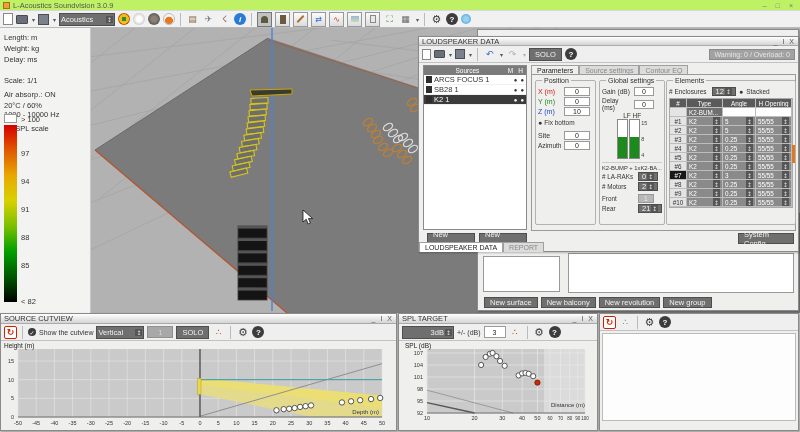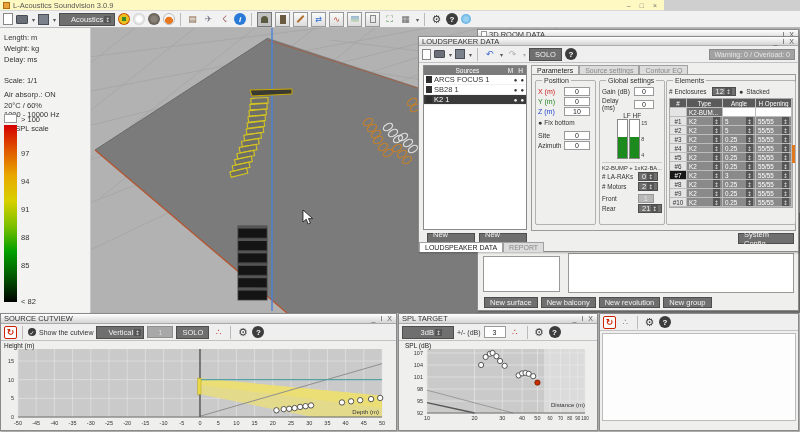--- a/index.html
+++ b/index.html
@@ -1,35 +1,35 @@
 <!DOCTYPE html>
 <html><head>
 <meta charset="utf-8">
 <style>
 *{margin:0;padding:0;box-sizing:border-box}
 body{font-family:"Liberation Sans",sans-serif;background:#777}
 #app{position:relative;width:800px;height:432px;background:#cfcfcf;overflow:hidden;font-size:8px;color:#333}
 .abs{position:absolute}
 
-#wtitle{left:0;top:0;width:664px;height:11px;background:#fef9c3;display:flex;align-items:center;padding:0 3px;font-size:7.5px;color:#555;border-bottom:1px solid #d8d8d8}
+#wtitle{left:0;top:0;width:800px;height:11px;background:#bef264;display:flex;align-items:center;padding:0 3px;font-size:7.5px;color:#555;border-bottom:1px solid #d8d8d8}
 #wicon{width:7px;height:7px;background:#e8a23c;border:1px solid #b06a10;margin-right:3px}
 #wctl{margin-left:auto;display:flex;gap:9px;color:#777;font-size:7px;padding-right:4px}
 
 #tbar{left:0;top:11px;width:800px;height:17px;background:#f1f1f1;border-bottom:1px solid #b9b9b9;display:flex;align-items:center;gap:3px;padding:0 3px}
 .ic{width:13px;height:13px;display:flex;align-items:center;justify-content:center;font-size:9px;color:#555;font-family:"DejaVu Sans",sans-serif}
 .icpage{width:10px;height:12px;background:#fff;border:1px solid #888}
 .icfold{width:12px;height:9px;background:#6b6f78;border:1px solid #474b52;border-radius:1px}
 .icsave{width:11px;height:11px;background:#7c828c;border:1px solid #4a4e56}
 .caret{font-size:6px;color:#555;margin-left:1px}
 .sep{width:1px;height:13px;background:#bbb;margin:0 2px}
 .round{width:12px;height:12px;border-radius:50%}
 .tog{width:15px;height:15px;border:1px solid #999;background:linear-gradient(#fbfbfb,#dcdcdc);display:flex;align-items:center;justify-content:center}
 .tog.on{background:#c2c2c2;border-color:#777}
 .darkcircle{width:12px;height:12px;border-radius:50%;background:#3c3c3c;color:#fff;display:flex;align-items:center;justify-content:center;font-size:8px;font-weight:bold}
-.darksel{background:#6f6f6f;color:#f1f1f1;border:1px solid #4e4e4e;display:flex;align-items:center;font-size:7.5px;padding:0 11px;height:13px}
+.darksel{background:#6f6f6f;color:#f1f1f1;border:1px solid #4e4e4e;display:flex;align-items:center;font-size:7.5px;padding:0 1px;height:13px}
 .darkbtn{background:#6f6f6f;color:#f1f1f1;border:1px solid #4e4e4e;display:flex;align-items:center;justify-content:center;font-size:7.5px;height:11px;padding:0 5px}
 
 .panel{position:absolute;background:#efefed;border:1px solid #8a8a8a;box-shadow:1px 1px 2px rgba(0,0,0,.25)}
 .ptitle{height:10px;background:linear-gradient(#ffffff,#d4d4d4);border-bottom:1px solid #aaa;display:flex;align-items:center;padding:0 3px;font-size:7.5px;color:#333}
 .pctl{margin-left:auto;display:flex;gap:5px;font-size:7px;color:#555;padding-right:1px}
 .ptool{display:flex;align-items:center;gap:3px;padding:2px 3px;border-bottom:1px solid #c2c2c2;background:#efefef;height:17px}
 .input{background:#fff;border:1px solid #9a9a9a;font-size:7px;text-align:center;color:#222;display:flex;align-items:center;justify-content:center}
 fieldset{border:1px solid #b2b2b2;border-radius:2px;position:absolute;padding:2px 2px}
 legend{font-size:7px;color:#333;padding:0 2px;margin-left:4px}
 .frow{display:flex;align-items:center;margin:1px 0;gap:2px}
@@ -219,29 +219,20 @@
         <span class="abs" style="left: 21px; top: 121px; font-size: 7.5px;">97</span>
         <span class="abs" style="left: 21px; top: 149px; font-size: 7.5px;">94</span>
         <span class="abs" style="left: 21px; top: 177px; font-size: 7.5px;">91</span>
         <span class="abs" style="left: 21px; top: 205px; font-size: 7.5px;">88</span>
         <span class="abs" style="left: 21px; top: 233px; font-size: 7.5px;">85</span>
       </div>
     <span class="abs" style="left:21px;top:269px;font-size:7.5px">&lt; 82</span>
   </div>
 
   <div class="panel" style="left:477px;top:29px;width:322px;height:282px">
-    <div class="ptitle">
-      <span style="width:6px;height:8px;background:#fff;border:1px solid #999;margin-right:2px"></span>
-      <span>3D ROOM DATA</span>
-      <div class="pctl">
-        <span>_</span>
-        <span>I</span>
-        <span>X</span>
-      </div>
-    </div>
     <div class="abs" style="left:5px;top:226px;width:77px;height:36px;background:#fff;border:1px solid #999"></div>
     <div class="abs" style="left:90px;top:223px;width:226px;height:40px;background:#fff;border:1px solid #999"></div>
     <div id="room-btns" class="abs" style="left:6px;top:267px;display:flex;gap:3px">
         <div class="darkbtn">New surface</div>
         <div class="darkbtn">New balcony</div>
         <div class="darkbtn">New revolution</div>
         <div class="darkbtn">New group</div>
       </div>
   </div>
 

